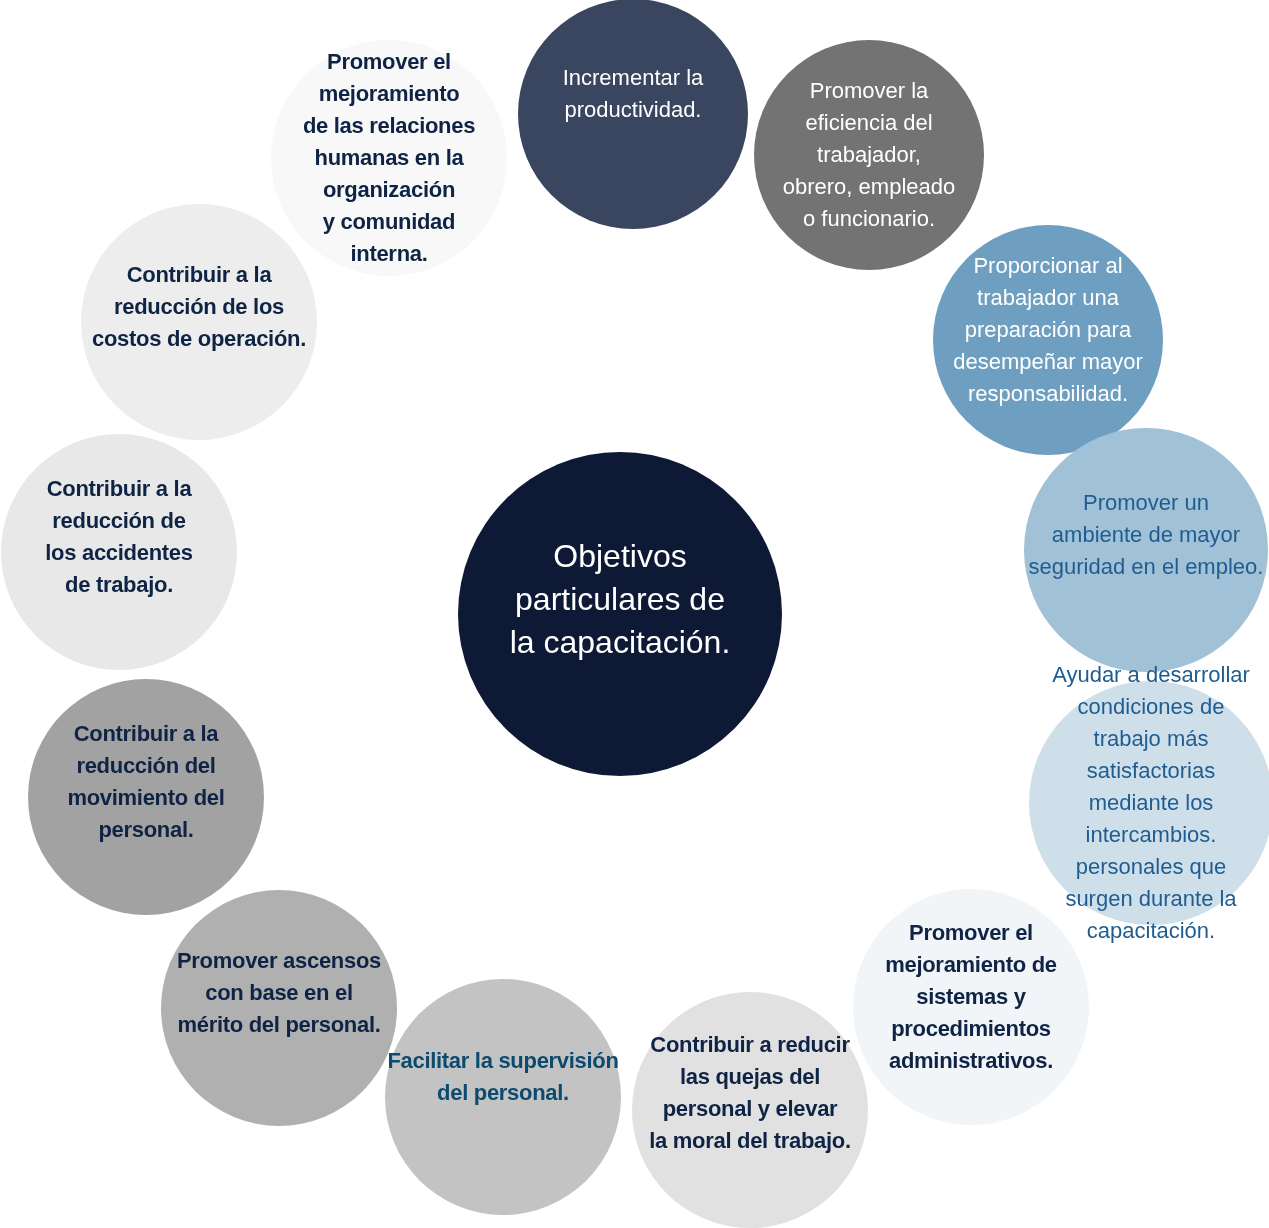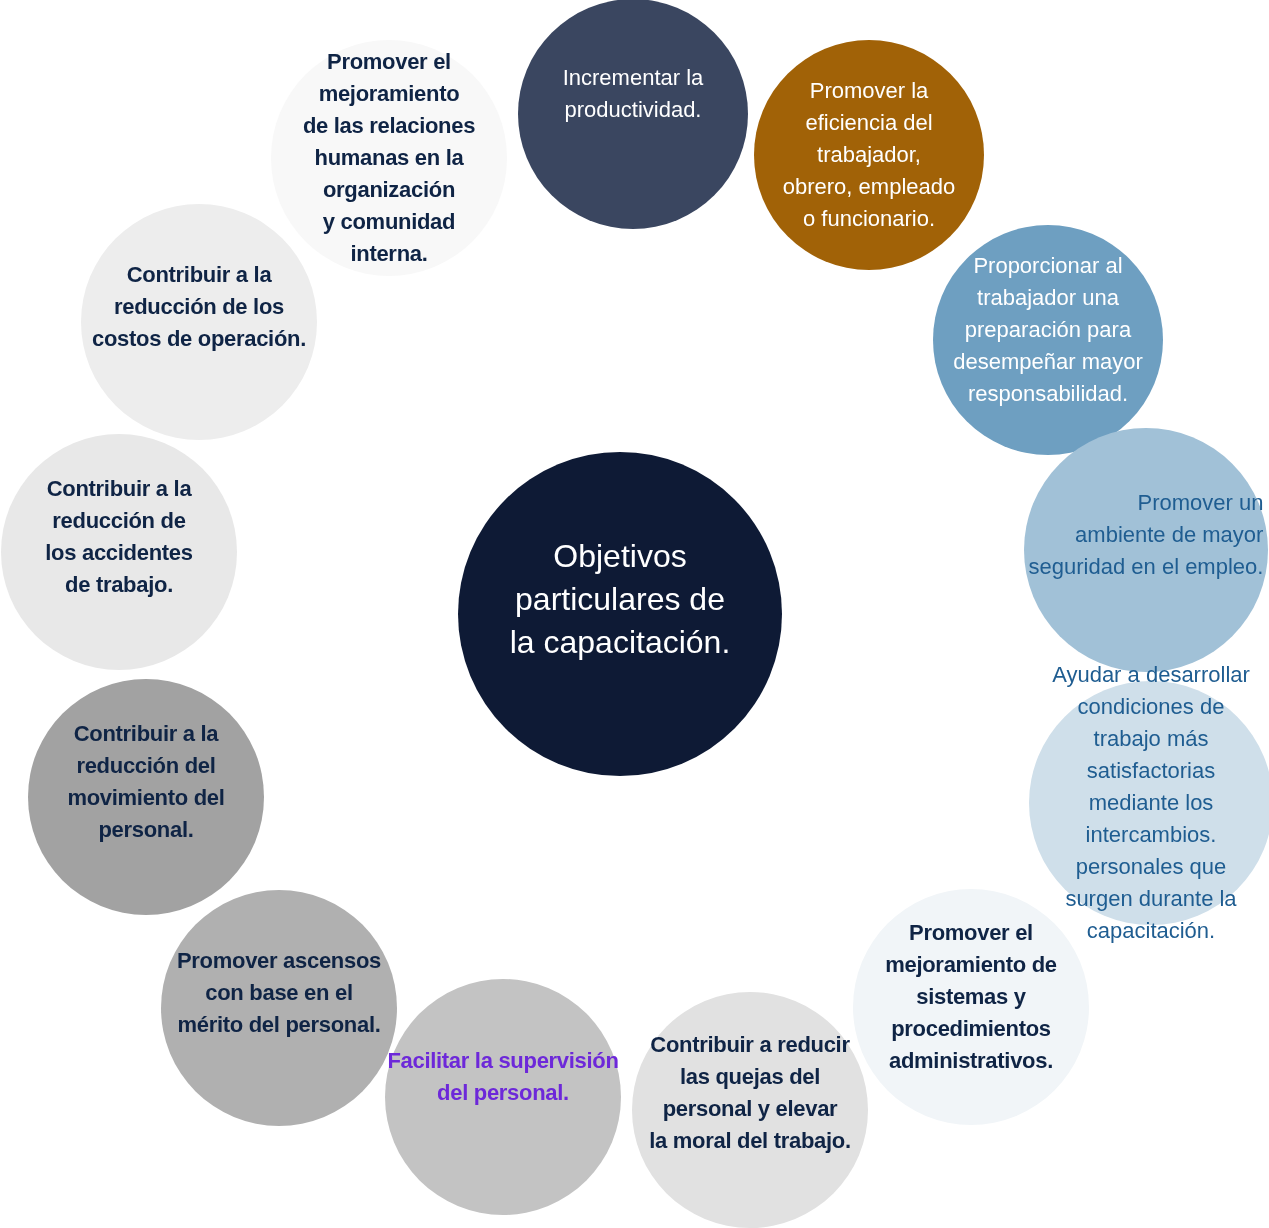--- a/index.html
+++ b/index.html
@@ -14,37 +14,37 @@
   .center .txt { font-size: 32px; line-height: 43px; color: #ffffff; }
 </style>
 </head>
 <body>
 
 <div class="circle light" style="left: 518px; top: -1px; width: 230px; height: 230px; background: rgb(58, 70, 96);">
   <span class="txt" style="margin-top: -40px; color: rgb(255, 255, 255);">Incrementar la
 productividad.</span>
 </div>
 
-<div class="circle light" style="left: 754px; top: 40px; width: 230px; height: 230px; background: #a16207;">
+<div class="circle light" style="left: 754px; top: 40px; width: 230px; height: 230px; background: #737373;">
   <span class="txt" style="color: rgb(255, 255, 255);">Promover la
 eficiencia del trabajador,
 obrero, empleado
 o funcionario.</span>
 </div>
 
 <div class="circle light" style="left: 933px; top: 225px; width: 230px; height: 230px; background: rgb(110, 159, 193);">
   <span class="txt" style="margin-top: -20px; color: rgb(255, 255, 255);">Proporcionar al
 trabajador una
 preparación para
 desempeñar mayor
 responsabilidad.</span>
 </div>
 
 <div class="circle light" style="left: 1024px; top: 428px; width: 244px; height: 244px; background: rgb(161, 193, 215);">
-  <span class="txt" style="margin-top: -30px; color: rgb(31, 93, 145); text-align: right;">Promover un
+  <span class="txt" style="margin-top: -30px; color: rgb(31, 93, 145);">Promover un
 ambiente de mayor
 seguridad en el empleo.</span>
 </div>
 
 <div class="circle light" style="left: 1029px; top: 681px; width: 244px; height: 244px; background: rgb(207, 223, 234);">
   <span class="txt" style="color: rgb(31, 93, 145);">Ayudar a desarrollar
 condiciones de
 trabajo más satisfactorias
 mediante los
 intercambios.
@@ -62,21 +62,21 @@
 </div>
 
 <div class="circle bold" style="left: 632px; top: 992px; width: 236px; height: 236px; background: rgb(225, 225, 225);">
   <span class="txt" style="margin-top: -35px; color: rgb(15, 36, 69);">Contribuir a reducir
 las quejas del
 personal y elevar
 la moral del trabajo.</span>
 </div>
 
 <div class="circle bold" style="left: 385px; top: 979px; width: 236px; height: 236px; background: rgb(195, 195, 195);">
-  <span class="txt" style="margin-top: -40px; color: #6d28d9;">Facilitar la supervisión
+  <span class="txt" style="margin-top: -40px; color: #0c4a6e;">Facilitar la supervisión
 del personal.</span>
 </div>
 
 <div class="circle bold" style="left: 161px; top: 890px; width: 236px; height: 236px; background: rgb(176, 176, 176);">
   <span class="txt" style="margin-top: -30px; color: rgb(15, 36, 69);">Promover ascensos
 con base en el
 mérito del personal.</span>
 </div>
 
 <div class="circle bold" style="left: 28px; top: 679px; width: 236px; height: 236px; background: rgb(162, 162, 162);">

